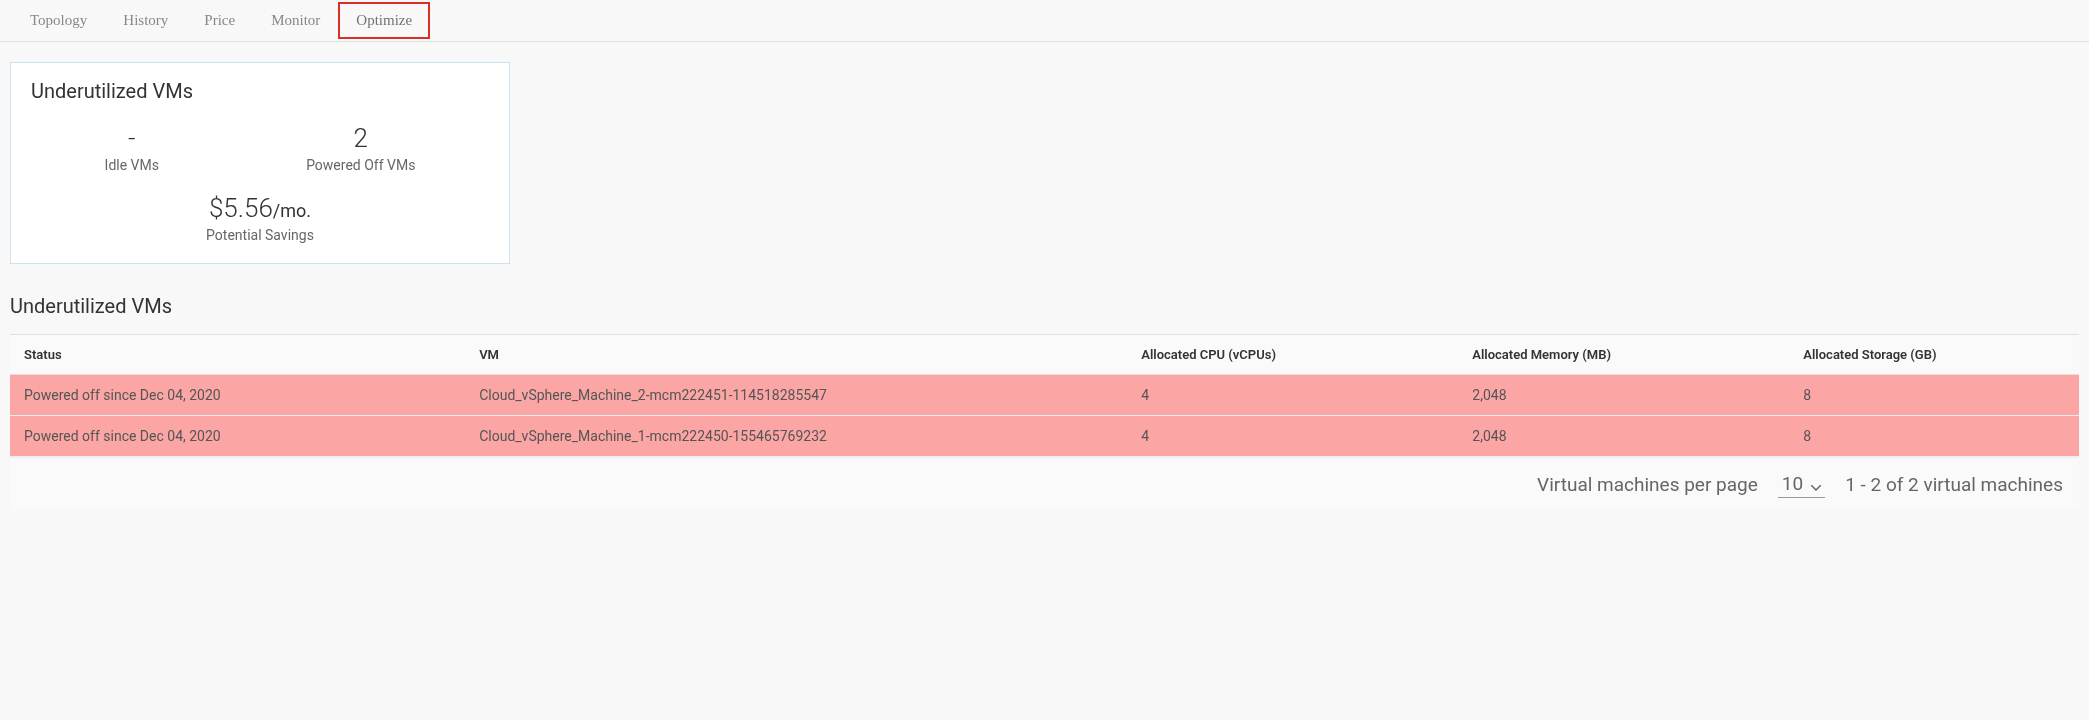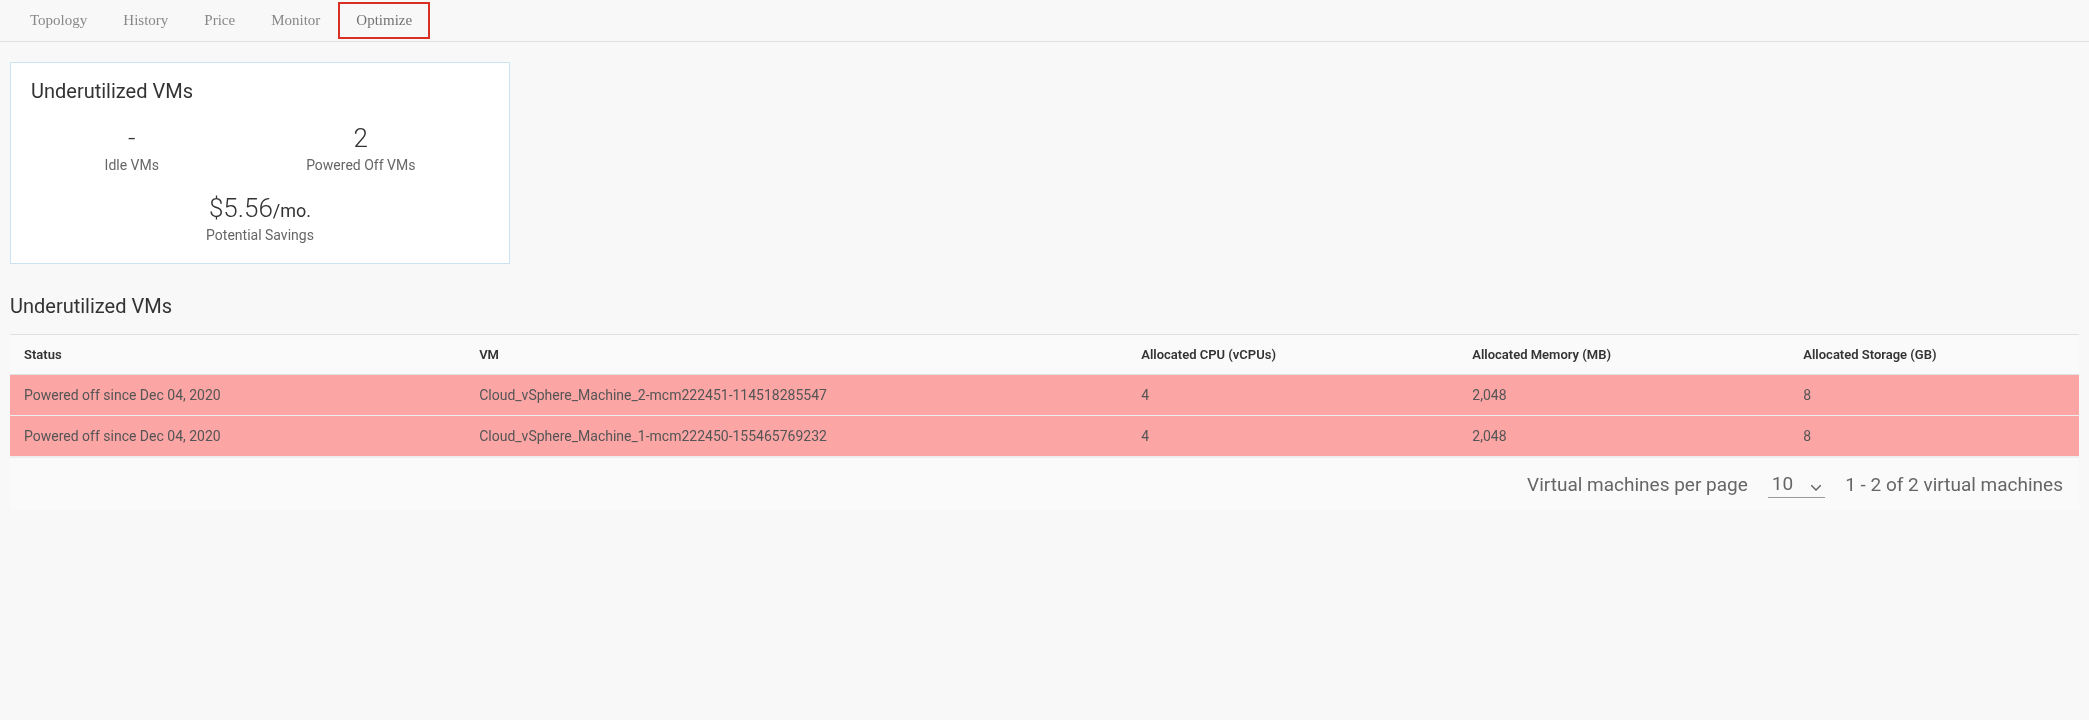--- a/index.html
+++ b/index.html
@@ -121,21 +121,21 @@
       gap: 20px;
       padding: 12px 16px;
       font-size: 19px;
       color: #666;
       background: #fafafa;
       border-top: 1px solid #eee;
     }
     .page-size {
       display: inline-flex;
       align-items: flex-end;
-      gap: 18px;
+      gap: 8px;
       border-bottom: 1px solid #999;
       padding: 2px 4px;
       cursor: pointer;
     }
     .chevron-down {
       width: 10px;
       height: 10px;
       display: inline-block;
     }
     .chevron-down svg { display: block; }

